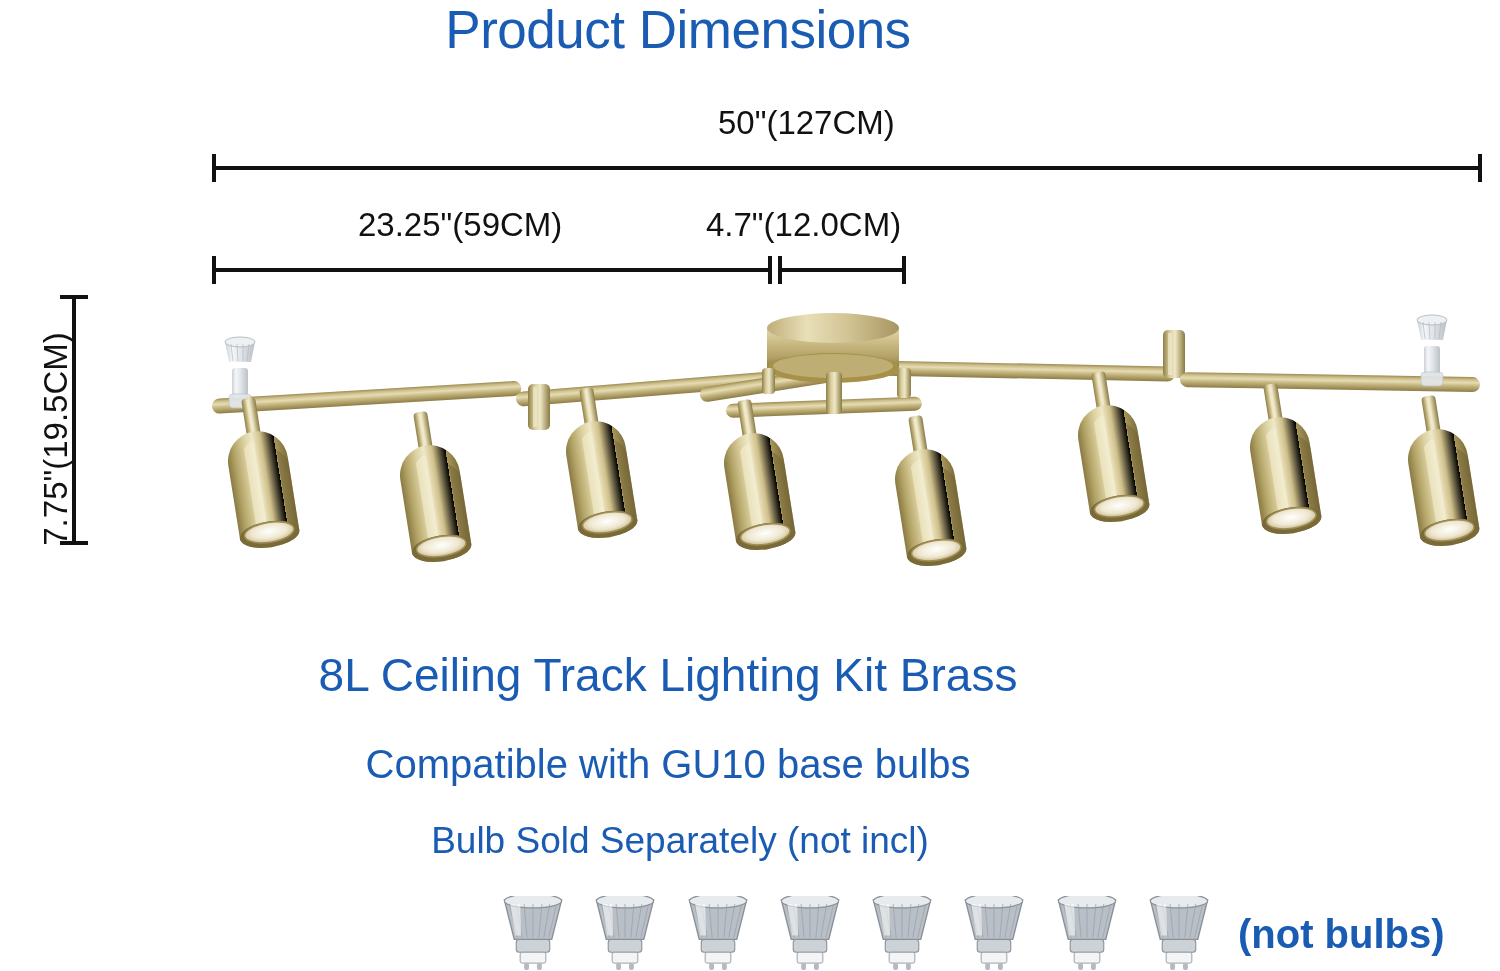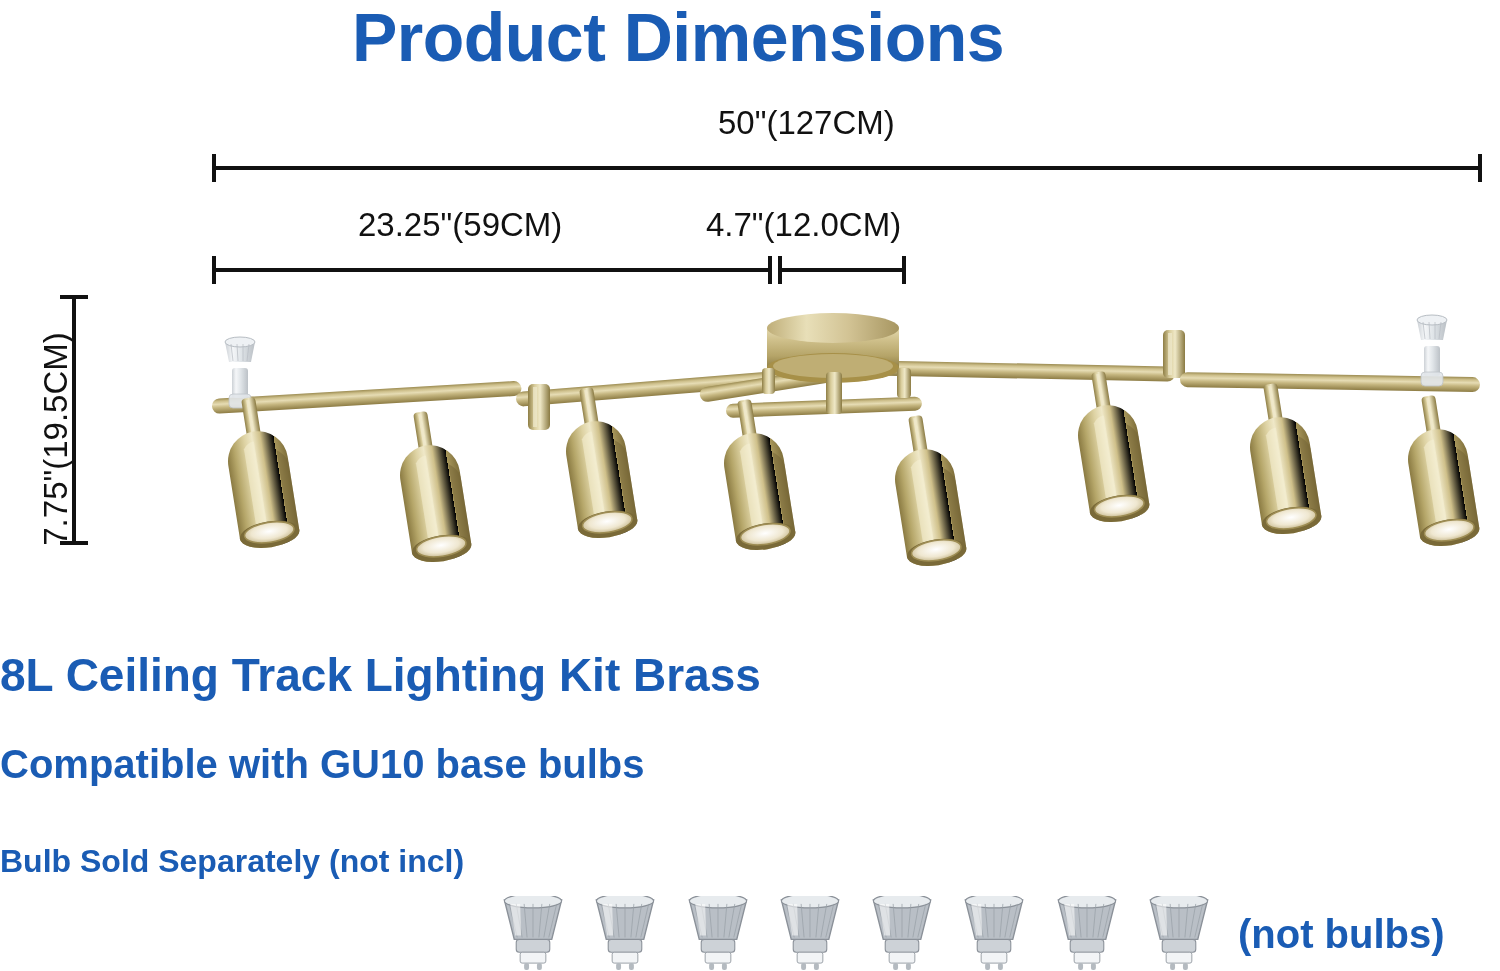--- a/index.html
+++ b/index.html
@@ -15,22 +15,22 @@
     font-family: "Liberation Sans", sans-serif;
     background: #ffffff;
   }
 
   
   #page-title {
     position: absolute;
     left: 0; top: 2px;
     width: 1356px;
     text-align: center;
-    font-size: 68px;
-    font-weight: bold;
+    font-size: 53px;
+    font-weight: normal;
     color: #1a5cb4;
     letter-spacing: -0.5px;
     line-height: 1.05;
   }
 
   
   .dim-label {
     position: absolute;
     font-size: 33px;
     color: #111111;
@@ -82,27 +82,28 @@
     left: 0; top: 0;
     width: 1500px;
     height: 971px;
     pointer-events: none;
   }
 
   
   .blue-line {
     position: absolute;
     width: 1336px;
+    text-align: center;
     color: #1a5cb4;
-    font-weight: bold;
+    font-weight: normal;
     white-space: nowrap;
   }
   #headline   { top: 648px; font-size: 46px; }
   #subline-1  { top: 742px; font-size: 40px; }
-  #subline-2  { top: 843px; font-size: 32px; }
+  #subline-2  { top: 820px; font-size: 37px; margin-left: 12px; }
 
   
   #bulb-row {
     position: absolute;
     left: 496px;
     top: 896px;
     width: 720px;
     height: 75px;
     display: flex;
     align-items: flex-start;

